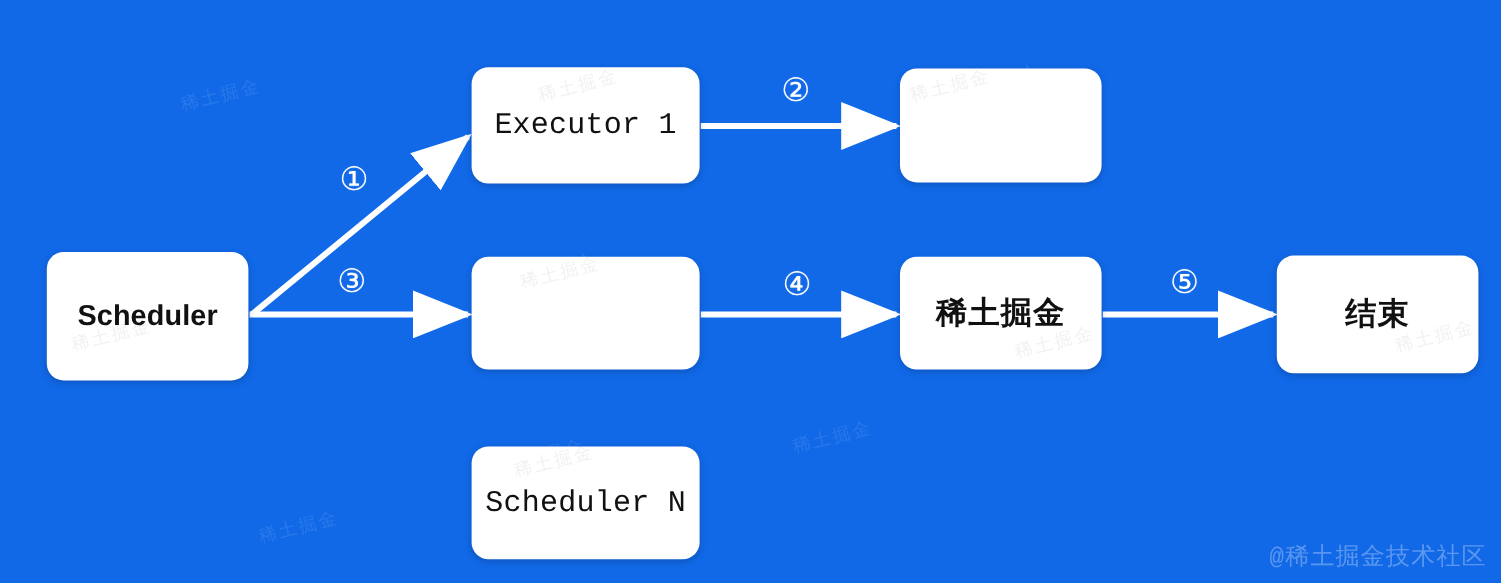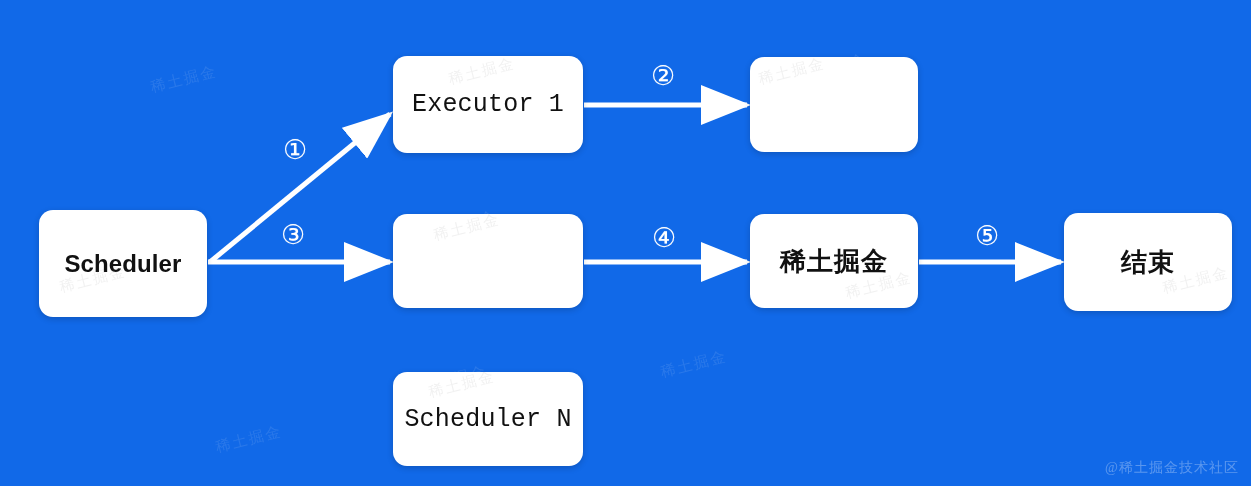--- a/index.html
+++ b/index.html
@@ -99,22 +99,22 @@
     user-select: none;
     white-space: nowrap;
   }
   .wm.on-card { color: rgba(120,120,120,0.10); }
 
   #brand-watermark {
     position: absolute;
     right: 12px;
     bottom: 9px;
     color: rgba(255,255,255,0.30);
-    font-family: Liberation Serif, serif;
-    font-size: 14px;
+    font-family: Liberation Mono, monospace;
+    font-size: 20px;
     letter-spacing: 1px;
     z-index: 5;
     user-select: none;
   }
 </style>
 </head>
 <body>
 
 <div id="canvas">
 

